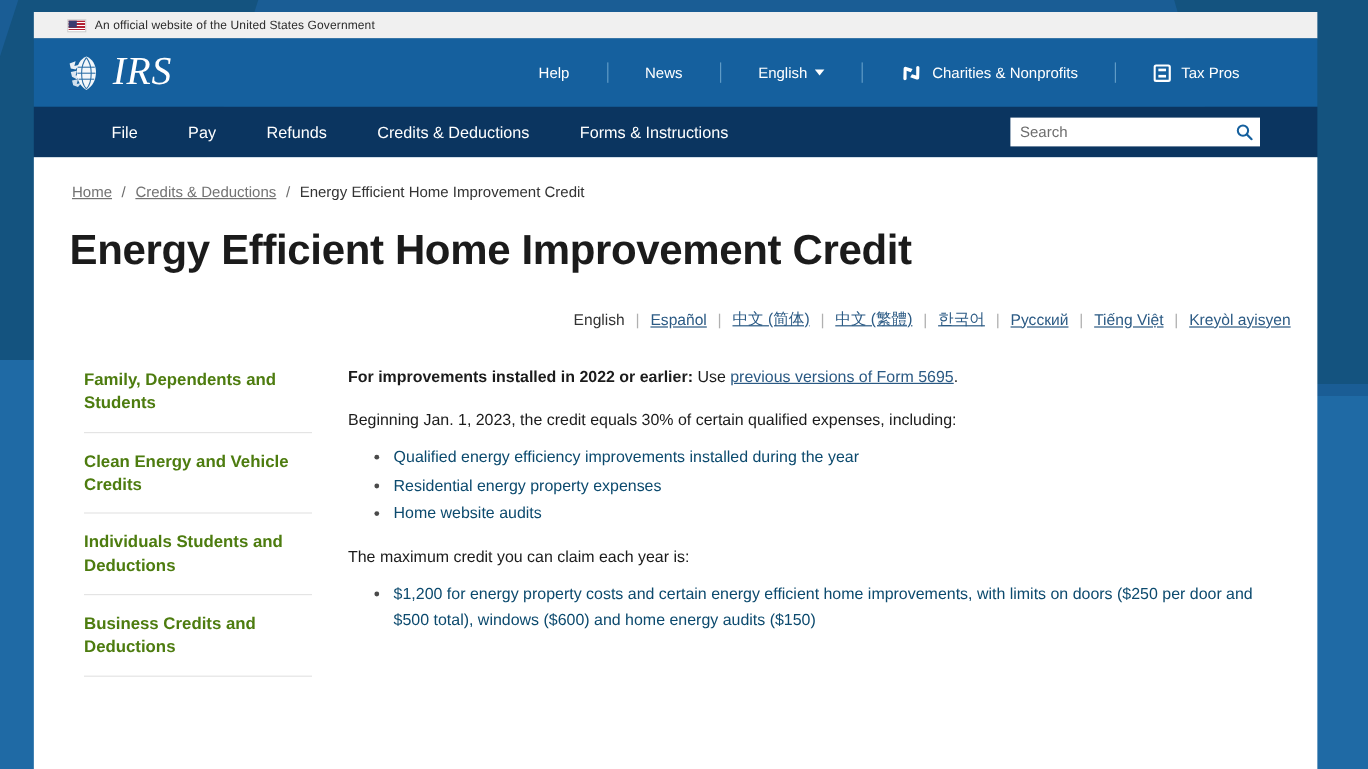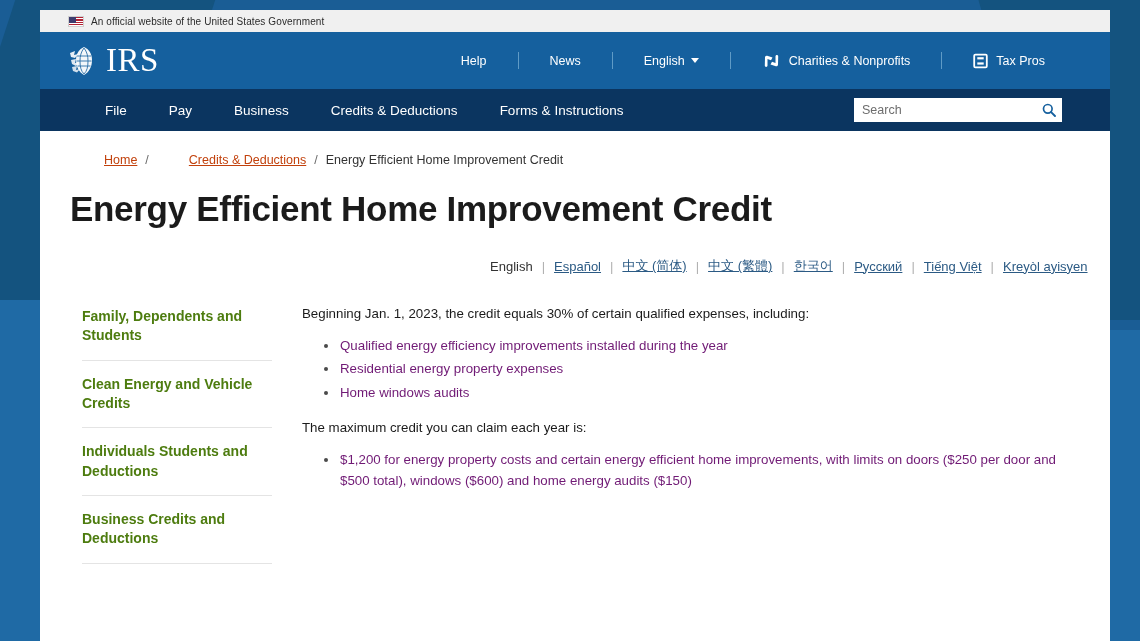--- a/index.html
+++ b/index.html
@@ -46,21 +46,21 @@
     position: absolute;
     right: -70px; top: 330px;
     width: 200px; height: 460px;
     background: #1f6aa5;
     transform: skewX(-14deg);
   }
 
   
   #page {
     position: absolute;
-    left: 40px;
+    left: 28px;
     top: 10px;
     width: 1070px;
     height: 631px;
     overflow: hidden;
   }
 
   
   .gov-banner {
     background: #f0f0f0;
     height: 22px;
@@ -107,20 +107,21 @@
     height: 57px;
     display: flex;
     align-items: center;
     position: relative;
   }
   .irs-logo {
     display: flex;
     align-items: center;
     margin-left: 28px;
     text-decoration: none;
+    font-style: italic;
   }
   .irs-seal {
     width: 34px;
     height: 34px;
     margin-right: 4px;
     flex: none;
   }
   .irs-wordmark {
     color: #ffffff;
     font-family: "Liberation Serif", serif;
@@ -231,23 +232,22 @@
 
   .breadcrumb {
     padding: 22px 0 0 32px;
     font-size: 12.5px;
     color: #333333;
     display: flex;
     align-items: center;
     gap: 0;
   }
   .crumb-link {
-    color: #c2410c;
+    color: #737373;
     text-decoration: underline;
-    margin-left: 32px;
   }
   .crumb-sep {
     color: #6b6b6b;
     margin: 0 8px;
   }
   .crumb-current { color: #333333; }
 
   .page-title {
     margin: 22px 0 0 30px;
     font-size: 35px;
@@ -331,21 +331,21 @@
   }
 
   ul.bullets {
     margin: 10px 0 0 0;
     padding-left: 22px;
     list-style: none;
   }
   ul.bullets li {
     font-size: 13.3px;
     line-height: 1.62;
-    color: #701a75;
+    color: #0c4a6e;
     position: relative;
     padding-left: 16px;
     margin-bottom: 2px;
   }
   ul.bullets li::before {
     content: "";
     position: absolute;
     left: 0;
     top: 9px;
     width: 4px;
@@ -426,21 +426,21 @@
         </svg>
         <span>Tax Pros</span>
       </a>
     </div>
   </div>
 
   <div class="main-nav">
     <div class="nav-items">
       <a class="nav-item" href="#">File</a>
       <a class="nav-item" href="#">Pay</a>
-      <a class="nav-item" href="#">Business</a>
+      <a class="nav-item" href="#">Refunds</a>
       <a class="nav-item" href="#">Credits &amp; Deductions</a>
       <a class="nav-item" href="#">Forms &amp; Instructions</a>
     </div>
     <div class="search-wrap">
       <input class="search-input" type="text" placeholder="Search" style="">
       <button class="search-btn">
         <svg width="14" height="14" viewBox="0 0 14 14">
           <circle cx="5.8" cy="5.8" r="4.3" fill="none" stroke="#15609e" stroke-width="1.7"></circle>
           <line x1="9.1" y1="9.1" x2="13" y2="13" stroke="#15609e" stroke-width="1.9" stroke-linecap="round"></line>
         </svg>
@@ -483,27 +483,30 @@
       <div class="sidebar">
         <a class="side-item" href="#">Family, Dependents and Students</a>
         <a class="side-item" href="#">Clean Energy and Vehicle Credits</a>
         <a class="side-item" href="#">Individuals Students and Deductions</a>
         <a class="side-item" href="#">Business Credits and Deductions</a>
       </div>
 
       <div class="main-col">
 
 
+        <p class="para">
+          <b>For improvements installed in 2022 or earlier:</b><span> Use </span><a class="inline-link" href="#">previous versions of Form 5695</a><span>.</span>
+        </p>
 
         <p class="para">Beginning Jan. 1, 2023, the credit equals 30% of certain qualified expenses, including:</p>
 
         <ul class="bullets">
           <li>Qualified energy efficiency improvements installed during the year</li>
           <li>Residential energy property expenses</li>
-          <li>Home windows audits</li>
+          <li>Home website audits</li>
         </ul>
 
 
         <p class="para">The maximum credit you can claim each year is:</p>
 
         <ul class="bullets">
           <li>$1,200 for energy property costs and certain energy efficient home improvements, with limits on doors ($250 per door and $500 total), windows ($600) and home energy audits ($150)</li>
 
         </ul>
 

